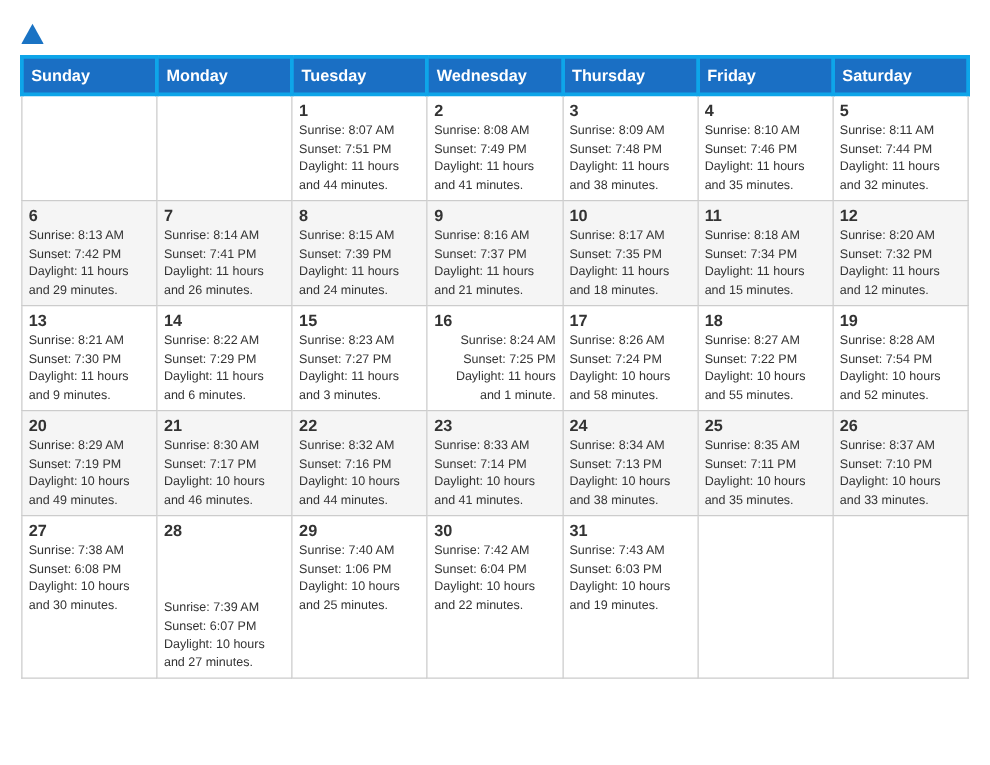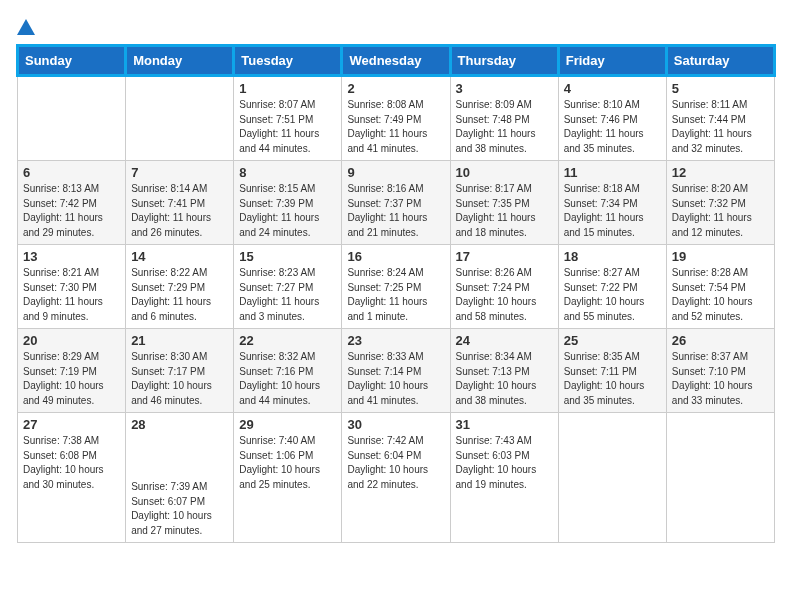--- a/index.html
+++ b/index.html
@@ -219,21 +219,21 @@
 Daylight: 11 hours and 6 minutes.</div>
           </td>
           <td>
             <span class="day-num">15</span>
             <div class="day-info" style="white-space: pre-line;">Sunrise: 8:23 AM
 Sunset: 7:27 PM
 Daylight: 11 hours and 3 minutes.</div>
           </td>
           <td>
             <span class="day-num">16</span>
-            <div class="day-info" style="white-space: pre-line;">Sunrise: 8:24 AM
+            <div class="day-info" style="white-space: pre-line; text-align: right;">Sunrise: 8:24 AM
 Sunset: 7:25 PM
 Daylight: 11 hours and 1 minute.</div>
           </td>
           <td>
             <span class="day-num">17</span>
             <div class="day-info" style="white-space: pre-line;">Sunrise: 8:26 AM
 Sunset: 7:24 PM
 Daylight: 10 hours and 58 minutes.</div>
           </td>
           <td>

